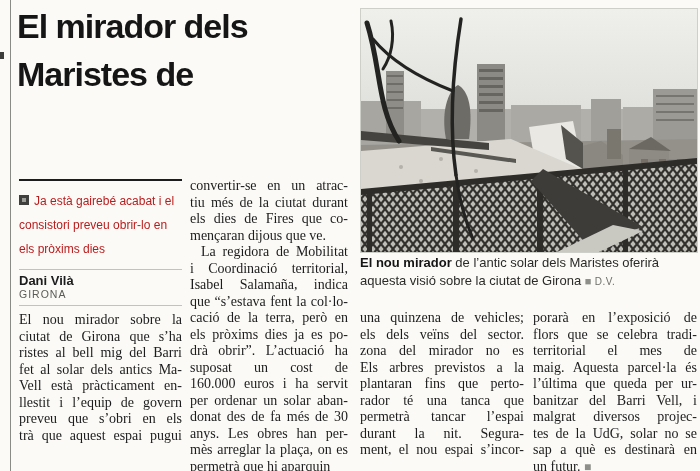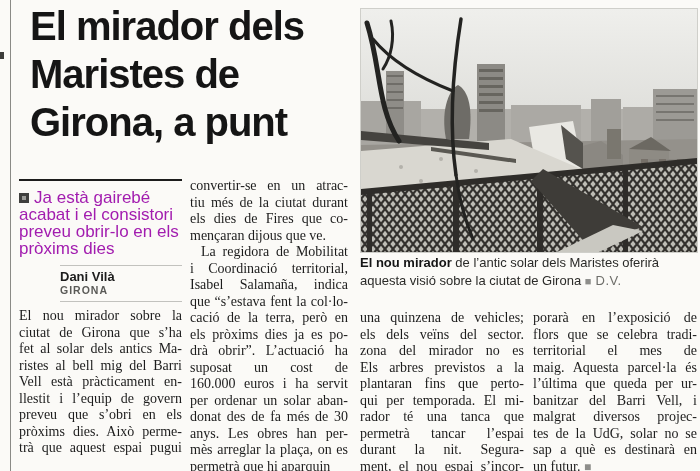--- a/index.html
+++ b/index.html
@@ -12,53 +12,52 @@
     color:#1c1c1c;
   }
   .left-rule{
     position:absolute;left:10px;top:0;width:1px;height:471px;
     background:#8a8a86;
   }
   .edge-fragment{
     position:absolute;left:0;top:52px;width:4px;height:7px;background:#3c3c3a;
   }
   .headline{
-    position:absolute;left:30px;top:2px;width:332px;
+    position:absolute;left:17px;top:2px;width:332px;
     font-family:"Liberation Sans", sans-serif;
     font-weight:bold;
-    font-size:40px;line-height:48px;
+    font-size:34px;line-height:48px;
     letter-spacing:-1px;
     color:#151515;
   }
   
   .col1{position:absolute;left:19px;top:179px;width:163px;}
   .rule-black{height:2px;background:#1c1c1c;margin-bottom:8px;}
   .standfirst{
     font-family:"Liberation Sans", sans-serif;
-    font-size:17px;line-height:17px;color:#a21caf;
+    font-size:12px;line-height:24px;color:#b91c1c;
   }
   .sq-bullet{
     display:inline-block;width:10px;height:10px;background:#3f3f3d;
     position:relative;vertical-align:baseline;margin-right:5px;
   }
   .sq-bullet::after{
     content:"";position:absolute;left:3px;top:3px;width:4px;height:4px;background:#9c9c98;
   }
-  .byline-block{margin-top:8px;margin-left:41px;}
+  .byline-block{margin-top:8px;}
   .rule-gray{height:1px;background:#c2c2be;}
   .byline-name{
     font-family:"Liberation Sans", sans-serif;
     font-weight:bold;font-size:13px;line-height:15px;color:#1c1c1c;
     padding-top:3px;
   }
   .byline-place{
     font-family:"Liberation Sans", sans-serif;
     font-size:10.5px;line-height:13px;color:#5a5a57;letter-spacing:1px;
     padding-bottom:4px;
-    font-weight:bold;
   }
   .body-lines{margin-top:6px;}
   .bline{
     font-family:Liberation Serif, serif;
     font-size:14px;line-height:16.5px;
     text-align:justify;text-align-last:justify;
     white-space:nowrap;overflow:hidden;
   }
   .bline.end{text-align-last:left;}
   .bline.ind{text-indent:11px;}
@@ -70,57 +69,55 @@
     position:absolute;left:360px;top:8px;width:336px;height:243px;
     border:1px solid #cfcfca;box-sizing:content-box;background:#e8e8e5;
   }
   .caption{
     position:absolute;left:360px;top:254px;width:337px;
     font-family:"Liberation Sans", sans-serif;
     font-size:13px;line-height:17.5px;color:#2a2a28;
   }
   .caption b{font-weight:bold;color:#151515;}
   .credit-sq{color:#8d8d8a;font-size:11px;}
-  .credit{font-size:13px;color:#6e6e6a;letter-spacing:0.5px;margin-top:28px;}
+  .credit{font-size:10px;color:#6e6e6a;letter-spacing:0.5px;margin-top:28px;}
   
   .col3{position:absolute;left:360px;top:304px;width:164px;}
   .col4{position:absolute;left:533px;top:304px;width:164px;}
 </style>
 </head>
 <body>
 
 <div class="page">
 
   <div class="left-rule"></div>
   <div class="edge-fragment"></div>
 
   <h1 class="headline" style="margin:0;">
       <div>El mirador dels</div>
       <div>Maristes de</div>
-      <div>Girona, a punt</div>
     </h1>
 
   <div class="col1">
     <div class="rule-black"></div>
     <div class="standfirst"><span class="sq-bullet"></span><span>Ja està gairebé acabat i el consistori preveu obrir-lo en els pròxims dies</span></div>
     <div class="byline-block">
       <div class="rule-gray"></div>
       <div class="byline-name">Dani Vilà</div>
       <div class="byline-place">GIRONA</div>
       <div class="rule-gray"></div>
     </div>
     <div class="body-lines">
         <div class="bline">El nou mirador sobre la</div>
         <div class="bline">ciutat de Girona que s’ha</div>
+        <div class="bline">ristes al bell mig del Barri</div>
         <div class="bline">fet al solar dels antics Ma-</div>
-        <div class="bline">ristes al bell mig del Barri</div>
         <div class="bline">Vell està pràcticament en-</div>
         <div class="bline">llestit i l’equip de govern</div>
         <div class="bline">preveu que s’obri en els</div>
-        <div class="bline">pròxims dies. Això perme-</div>
         <div class="bline">trà que aquest espai pugui</div>
       </div>
   </div>
 
   <div class="col2 body-lines">
       <div class="bline">convertir-se en un atrac-</div>
       <div class="bline">tiu més de la ciutat durant</div>
       <div class="bline">els dies de Fires que co-</div>
       <div class="bline end">mençaran dijous que ve.</div>
       <div class="bline ind">La regidora de Mobilitat</div>
@@ -247,21 +244,20 @@
   </div>
 
   <div class="caption"><b>El nou mirador</b><span> de l’antic solar dels Maristes oferirà aquesta visió sobre la ciutat de Girona </span><span class="credit-sq">■</span><span class="credit"> <span>D.V.</span></span></div>
 
   <div class="col3 body-lines">
       <div class="bline">una quinzena de vehicles;</div>
       <div class="bline">els dels veïns del sector.</div>
       <div class="bline">zona del mirador no es</div>
       <div class="bline">Els arbres previstos a la</div>
       <div class="bline">plantaran fins que perto-</div>
-      <div class="bline">qui per temporada. El mi-</div>
       <div class="bline">rador té una tanca que</div>
       <div class="bline">permetrà tancar l’espai</div>
       <div class="bline">durant la nit. Segura-</div>
       <div class="bline">ment, el nou espai s’incor-</div>
     </div>
 
   <div class="col4 body-lines">
       <div class="bline">porarà en l’exposició de</div>
       <div class="bline">flors que se celebra tradi-</div>
       <div class="bline">territorial el mes de</div>

